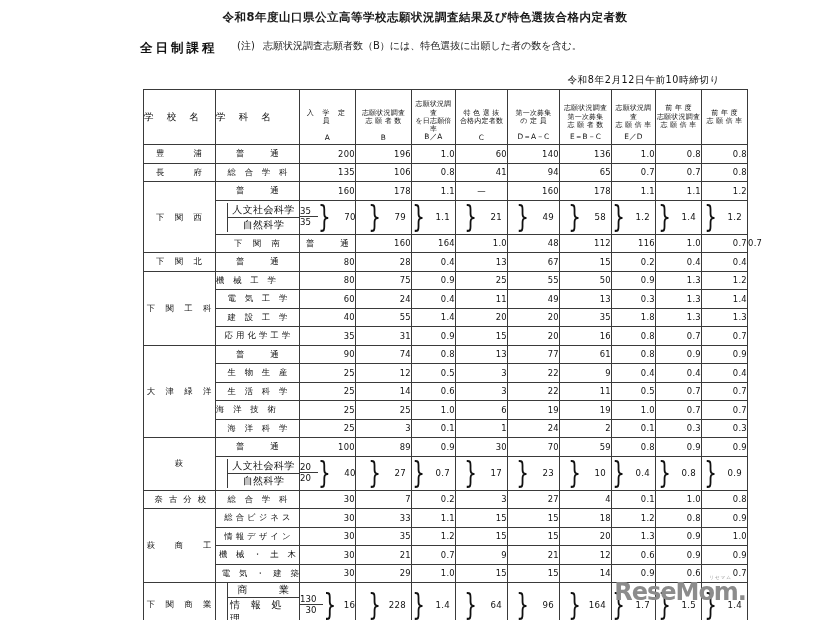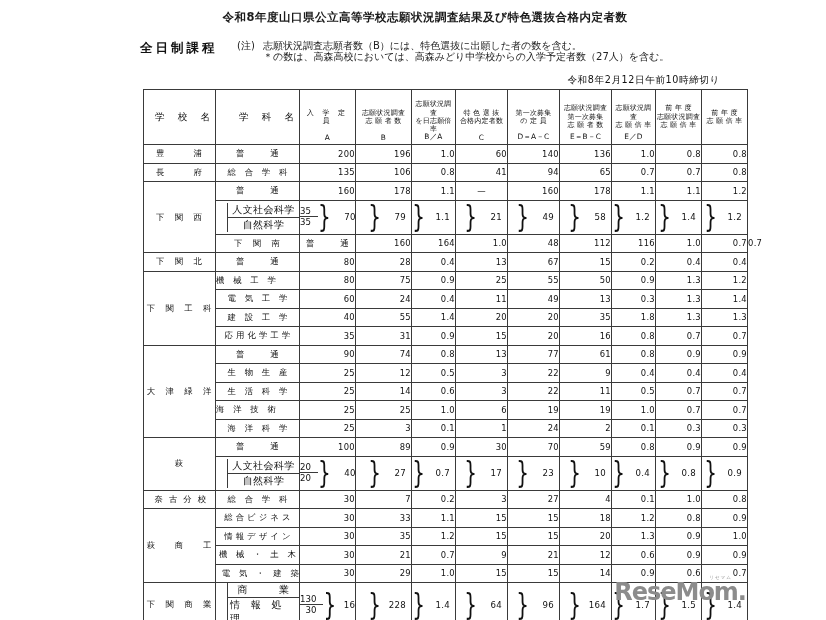--- a/index.html
+++ b/index.html
@@ -29,21 +29,21 @@
     border:1px solid #3a3a3a;padding:0;margin:0;
     font-size:8.4px;font-weight:400;color:#111;
     vertical-align:middle;background:#fff;
   }
   .hdr-main{height:54px;}
   .hdr-main th{padding:2px 1px 1px 1px;vertical-align:top;}
   .h-txt{font-size:7px;line-height:8.4px;text-align:center;letter-spacing:.2px;}
   .h-txt.sp{letter-spacing:3.2px;}
   .h-code{font-size:7.4px;text-align:center;letter-spacing:.3px;position:absolute;bottom:2px;left:0;right:0;}
   th.hcell{position:relative;height:54px;}
-  .h-big{font-size:9.6px;letter-spacing:5px;text-align:right;line-height:54px;}
+  .h-big{font-size:9.6px;letter-spacing:5px;text-align:left;line-height:54px;}
 
   td.num{text-align:right;padding-right:7px;font-size:8.6px;letter-spacing:.3px;}
   td.schoolname{font-size:9.4px;text-align:center;letter-spacing:1px;}
   td.schoolname.rt{text-align:right;padding-right:3px;letter-spacing:6px;}
   td.dept{font-size:8.8px;padding-left:4px;padding-right:4px;letter-spacing:.2px;}
   .dept-center{text-align:center;}
   tr.drow{height:18.5px;}
   tr.drow2{height:20px;}
 
   
@@ -84,23 +84,20 @@
 
 <div class="page">
 
   <div class="doc-title">令和8年度山口県公立高等学校志願状況調査結果及び特色選抜合格内定者数</div>
 
   <div class="subhead">全日制課程</div>
 
   <div class="notes">
     <div class="n-row">
       <span class="n-lbl">(注)</span><span>志願状況調査志願者数（B）には、特色選抜に出願した者の数を含む。</span>
-    </div>
-    <div class="n-row">
-      <span class="n-ind"></span><span>＊の数は、高森高校においては、高森みどり中学校からの入学予定者数（27人）を含む。</span>
     </div>
   </div>
 
   <div class="deadline">令和8年2月12日午前10時締切り</div>
 
   <table class="grid">
     <colgroup>
       <col style="width:72px">
         <col style="width:84px">
         <col style="width:56px">

